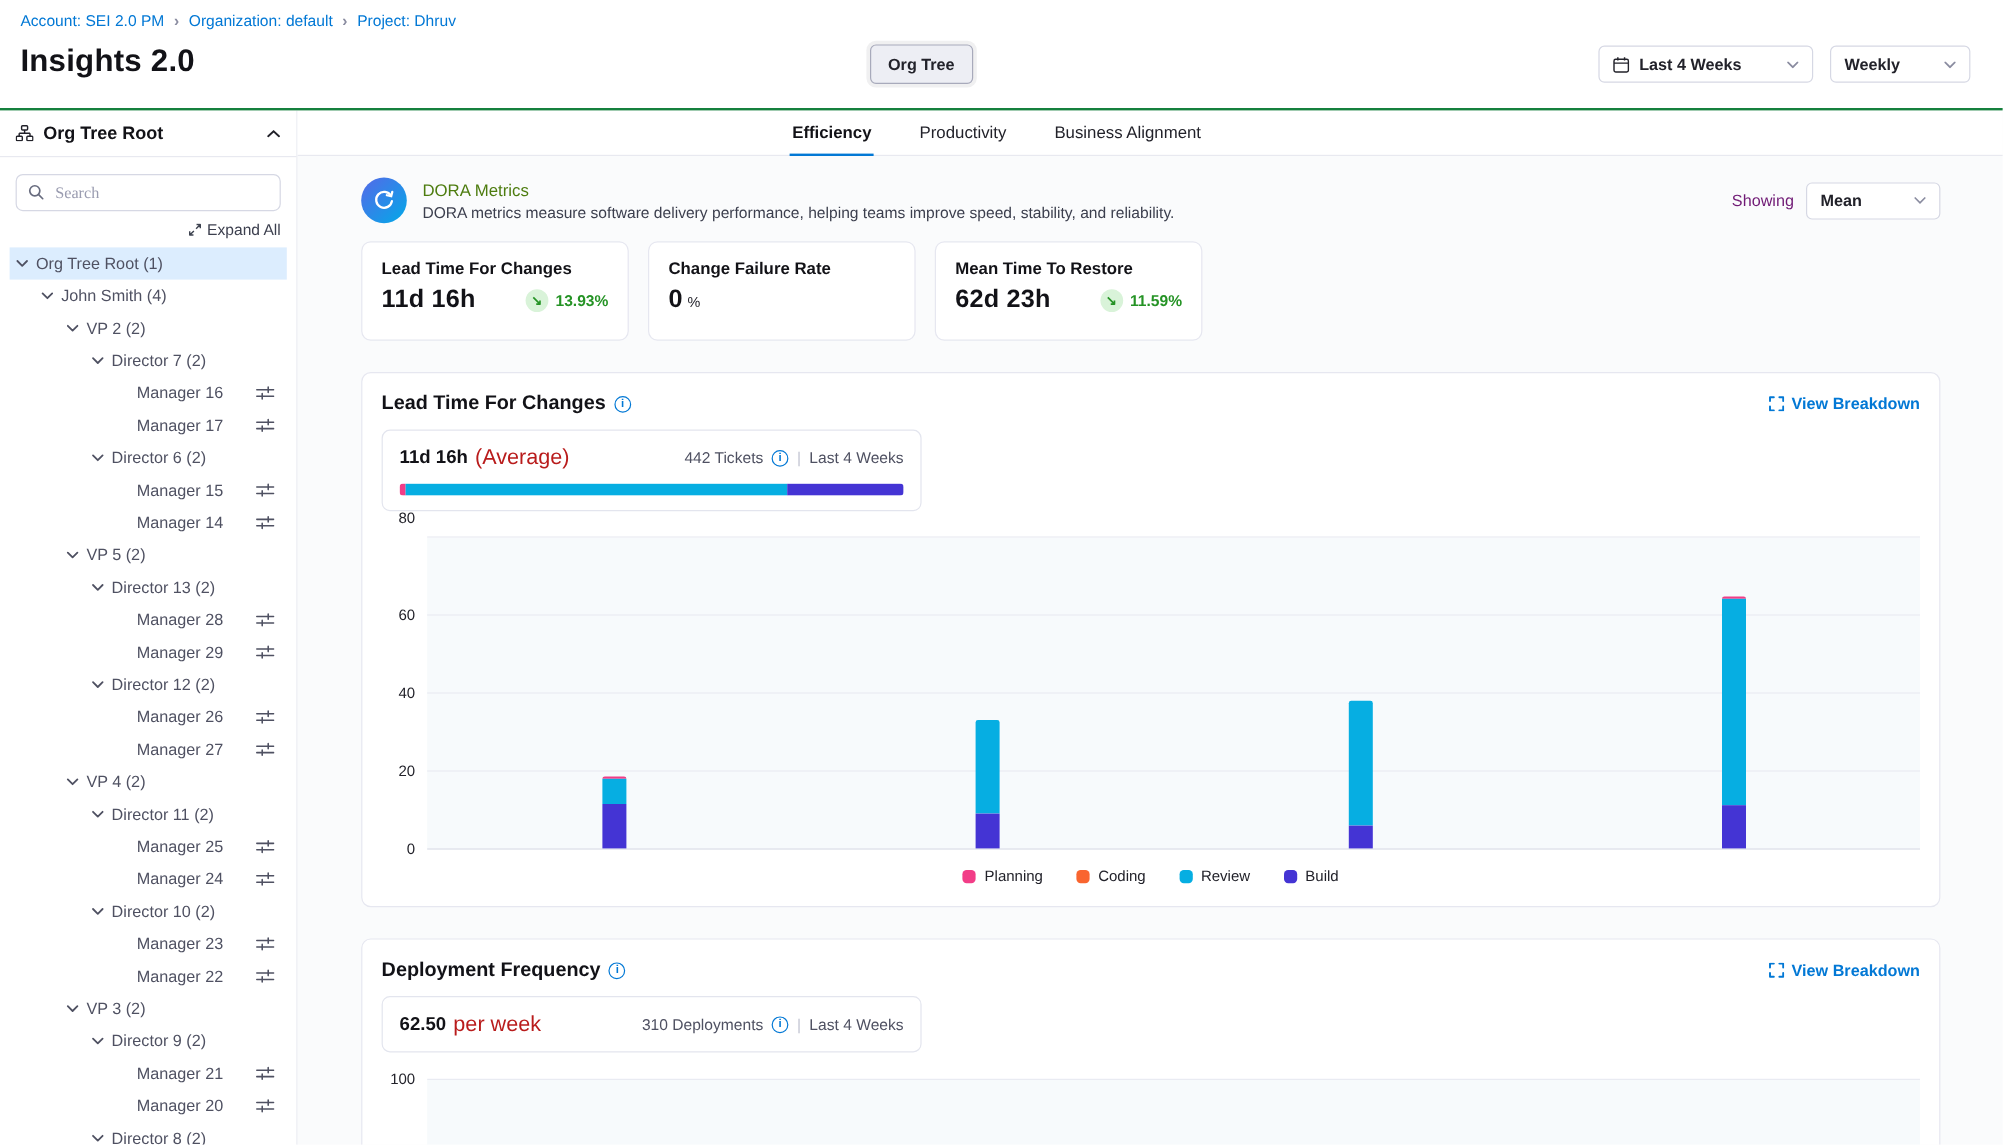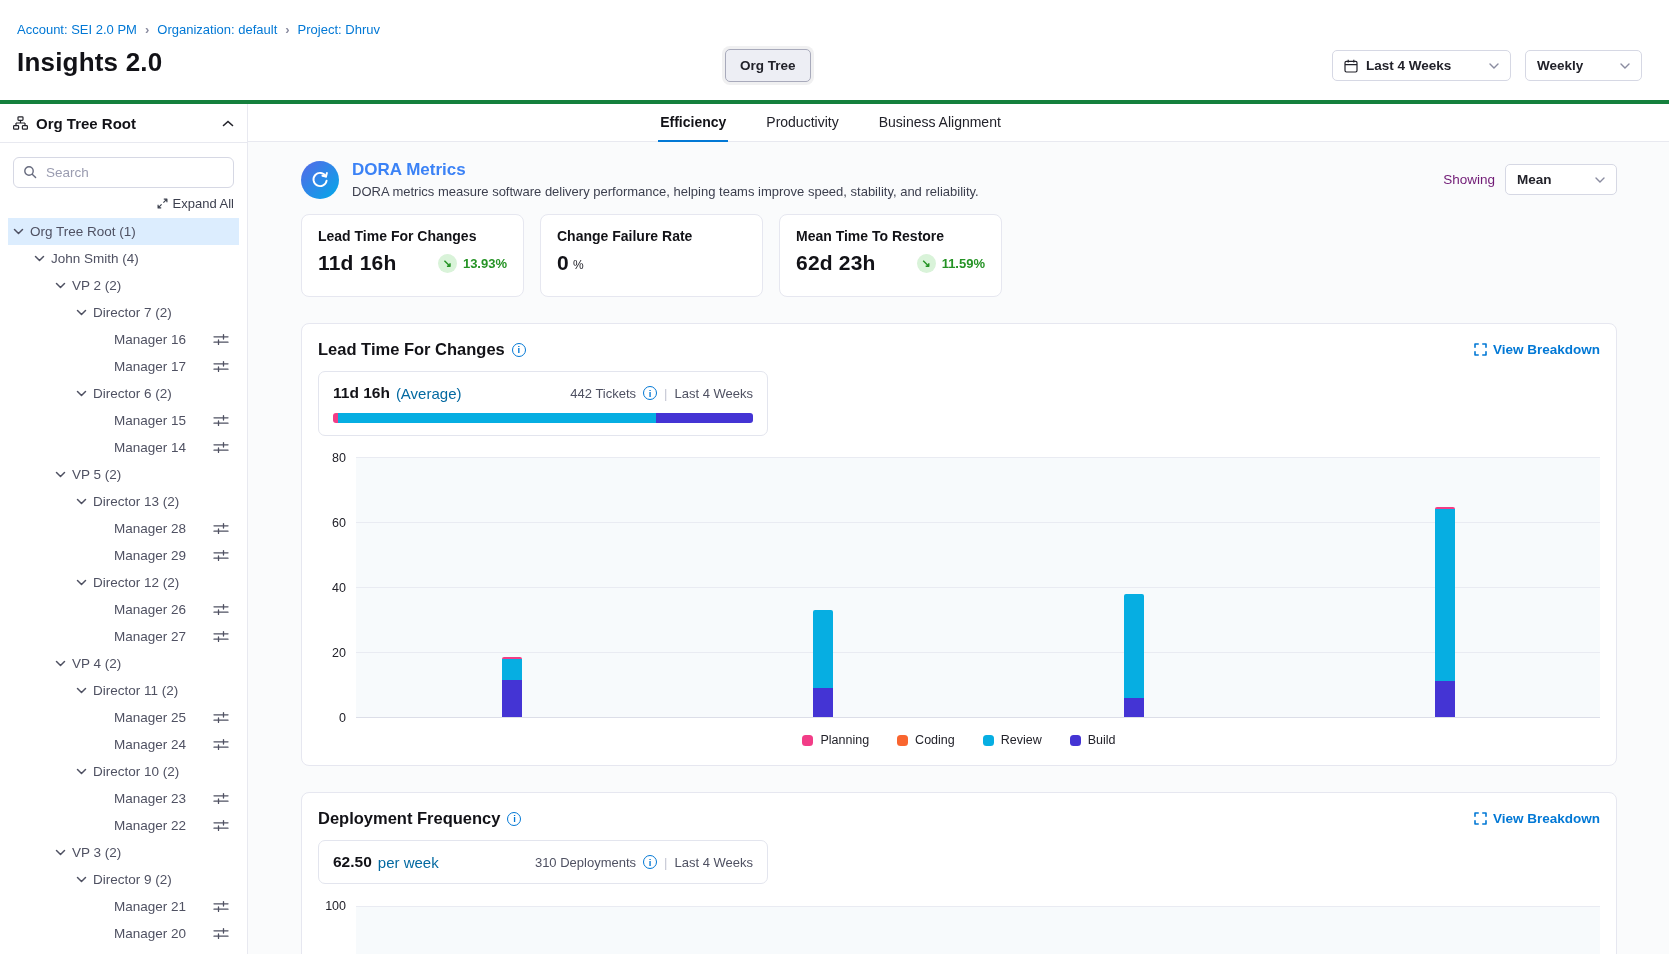--- a/index.html
+++ b/index.html
@@ -1,41 +1,41 @@
 <!DOCTYPE html>
 <html><head>
 <meta charset="utf-8">
 <style>
   * { margin:0; padding:0; box-sizing:border-box; }
   html,body { width:1669px; height:954px; overflow:hidden; }
   body { font-family:"Liberation Sans", sans-serif; background:#fff; color:#22222A; }
   svg { display:block; }
 
   
-  .top-header { position:relative; height:92px; background:#fff; border-bottom:4px solid #15803d; padding:10px 16px 0 17px;margin-top:12px; }
+  .top-header { position:relative; height:92px; background:#fff; border-bottom:2px solid #15803d; padding:10px 16px 0 17px; }
   .breadcrumb { display:flex; align-items:center; gap:8px; font-size:13px; }
   .breadcrumb a { color:#0278D5; text-decoration:none; cursor:pointer; }
   .crumb-sep { color:#8A8CA0; font-size:13px; font-weight:700; }
   .page-title { margin-top:10px; font-size:26px; font-weight:800; color:#121217; letter-spacing:.2px; }
   .org-tree-btn { position:absolute; left:725px; top:37px; height:33px; padding:0 14px; background:#EDEEF4; border:1px solid #A8AABB; border-radius:5px; box-shadow:0 0 0 3px rgba(40,41,61,.07); font-size:13.5px; font-weight:600; color:#22222A; display:flex; align-items:center; cursor:pointer; }
   .hdr-controls { position:absolute; right:27px; top:38px; display:flex; gap:14px; }
   .select { height:31px; background:#fff; border:1px solid #D6D8E4; border-radius:5px; display:flex; align-items:center; gap:8px; padding:0 11px; font-size:13.5px; font-weight:600; color:#22222A; cursor:pointer; }
   .select .gap { flex:1; }
   .sel-daterange { width:179px; }
   .sel-granularity { width:117px; }
 
   
   .shell { display:flex; height:862px;justify-content:space-between; }
 
   
   .sidebar { width:248px; border-right:1px solid #E8E9F0; background:#fff; display:flex; flex-direction:column; }
   .sb-head { height:39px; display:flex; align-items:center; gap:8px; padding:0 13px; border-bottom:1px solid #E8E9F0; }
   .sb-title { font-size:15px; font-weight:700; color:#121217; flex:1; }
   .sb-search { position:relative; margin:14px 13px 6px; }
-  .sb-search input { width:100%; height:31px; border:1px solid #D6D8E4; border-radius:6px; padding:0 10px 0 32px; font-size:13.5px; color:#22222A; outline:none; font-family:Liberation Sans, sans-serif; }
+  .sb-search input { width:100%; height:31px; border:1px solid #D6D8E4; border-radius:6px; padding:0 10px 0 32px; font-size:13.5px; color:#22222A; outline:none; font-family:Liberation Serif, serif; }
   .sb-search input::placeholder { color:#9A9CB0; }
   .sb-search .mag { position:absolute; left:10px; top:8px; }
   .expand-all { display:flex; justify-content:flex-end; align-items:center; gap:5px; margin:2px 13px 7px; font-size:13px; color:#3C3F4E; cursor:pointer; }
   .tree { flex:1; overflow:hidden; padding:0 8px; }
   .tree-row { height:27px; display:flex; align-items:center; gap:6px; font-size:13.5px; color:#4F5162; border-radius:0; cursor:pointer; padding-right:10px; }
   .tree-row.selected { background:#DCEDFE; }
   .tree-row .lbl { white-space:nowrap; }
   .tree-row .sp { flex:1; }
   .tree-row .sliders { cursor:pointer; }
 
@@ -43,21 +43,21 @@
   .main { flex:1; display:flex; flex-direction:column; background:#FAFBFC; min-width:0; }
   .tabbar { height:38px; background:#fff; border-bottom:1px solid #E8E9F0; display:flex; justify-content:center; }
   .tabs { display:flex; gap:36px; transform:translateX(-128px); }
   .tab { font-size:14px; color:#22222A; display:flex; align-items:center; cursor:pointer; padding:0 2px; border-bottom:2px solid transparent; margin-bottom:-1px; }
   .tab.active { font-weight:700; border-bottom-color:#0278D5; color:#121217; }
 
   
   .content { flex:1; overflow:hidden; padding:18px 52px 0 53px; }
   .dora-head { display:flex; align-items:center; }
   .dora-ico { width:38px; height:38px; border-radius:50%; background:linear-gradient(135deg,#4D6FE8 10%,#0AA3E8 90%); display:flex; align-items:center; justify-content:center; margin-right:13px; flex:none; }
-  .dora-txt .t { font-size:17px; font-weight:700; color:#3b82f6; }
+  .dora-txt .t { font-size:14px; font-weight:400; color:#4d7c0f; }
   .dora-txt .d { font-size:13px; color:#3C3F4E; margin-top:4px; }
   .dora-head .gap { flex:1; }
   .showing { font-size:13.5px; color:#701a75; margin-right:10px; }
   .sel-showing { width:112px; background:#fff; }
 
   .cards { display:flex; gap:16px; margin-top:15px; }
   .mcard { width:223px; height:83px; background:#fff; border:1px solid #E6E7F0; border-radius:8px; padding:13px 16px 0; }
   .mcard .mt { font-size:14px; font-weight:700; color:#121217; }
   .mcard .mv-row { display:flex; align-items:center; margin-top:7px; }
   .mcard .mv { font-size:21px; font-weight:800; color:#121217; letter-spacing:.2px; }
@@ -71,21 +71,21 @@
   .sec-head { display:flex; align-items:center; }
   .sec-title { font-size:16.5px; font-weight:700; color:#121217; margin-right:7px; }
   .sec-head .gap { flex:1; }
   .vb-link { display:flex; align-items:center; gap:6px; color:#0278D5; font-size:13.5px; font-weight:700; cursor:pointer; }
   .info-dot { width:14px; height:14px; border:1.3px solid #0278D5; border-radius:50%; color:#0278D5; font-size:9.5px; font-weight:700; display:inline-flex; align-items:center; justify-content:center; flex:none; font-style:normal; }
   .info-dot::after { content:"i"; }
 
   .sum-card { width:450px; border:1px solid #E3E5EE; border-radius:7px; padding:12px 14px; margin-top:12px; background:#fff; }
   .sum-row { display:flex; align-items:center; }
   .sum-val { font-size:15.5px; font-weight:800; color:#121217; }
-  .sum-qual { font-size:15px; color:#0369a1; margin-left:6px; }
+  .sum-qual { font-size:18px; color:#b91c1c; margin-left:6px; }
   .sum-row .gap { flex:1; }
   .sum-meta { display:flex; align-items:center; gap:7px; font-size:13px; color:#4F5162; }
   .sum-meta .pipe { color:#C3C5D2; }
   .sum-bar { height:10px; border-radius:3px; overflow:hidden; display:flex; margin-top:11px; }
   .sum-bar div { height:100%; }
 
   
   .chart { display:flex; margin-top:22px; }
   .yaxis { width:38px; position:relative; flex:none; }
   .yaxis span { position:absolute; right:10px; transform:translateY(-50%); font-size:12.5px; color:#22222A; }
@@ -535,21 +535,21 @@
               <div style="width: 23%; background: rgb(68, 52, 212);"></div>
             </div>
         </div>
 
         <div class="chart">
           <div class="yaxis" id="lt-yaxis" style="height:260px">
               <span style="bottom: 0px; transform: translateY(50%);">0</span>
               <span style="bottom: 65px; transform: translateY(50%);">20</span>
               <span style="bottom: 130px; transform: translateY(50%);">40</span>
               <span style="bottom: 195px; transform: translateY(50%);">60</span>
-              <span style="bottom: 260px; transform: translateY(50%);">80</span>
+              <span style="bottom: 276px; transform: translateY(50%);">80</span>
             </div>
           <div class="plot" id="lt-plot" style="height:260px">
               <div class="gridline" style="bottom: 64px;"></div>
               <div class="gridline" style="bottom: 129px;"></div>
               <div class="gridline" style="bottom: 194px;"></div>
               <div class="gridline" style="bottom: 259px;"></div>
               <div class="cells">
                 <div class="cell">
                   <div class="bar">
                     <div class="seg" style="height: 37.375px; background: rgb(68, 52, 212);"></div>

